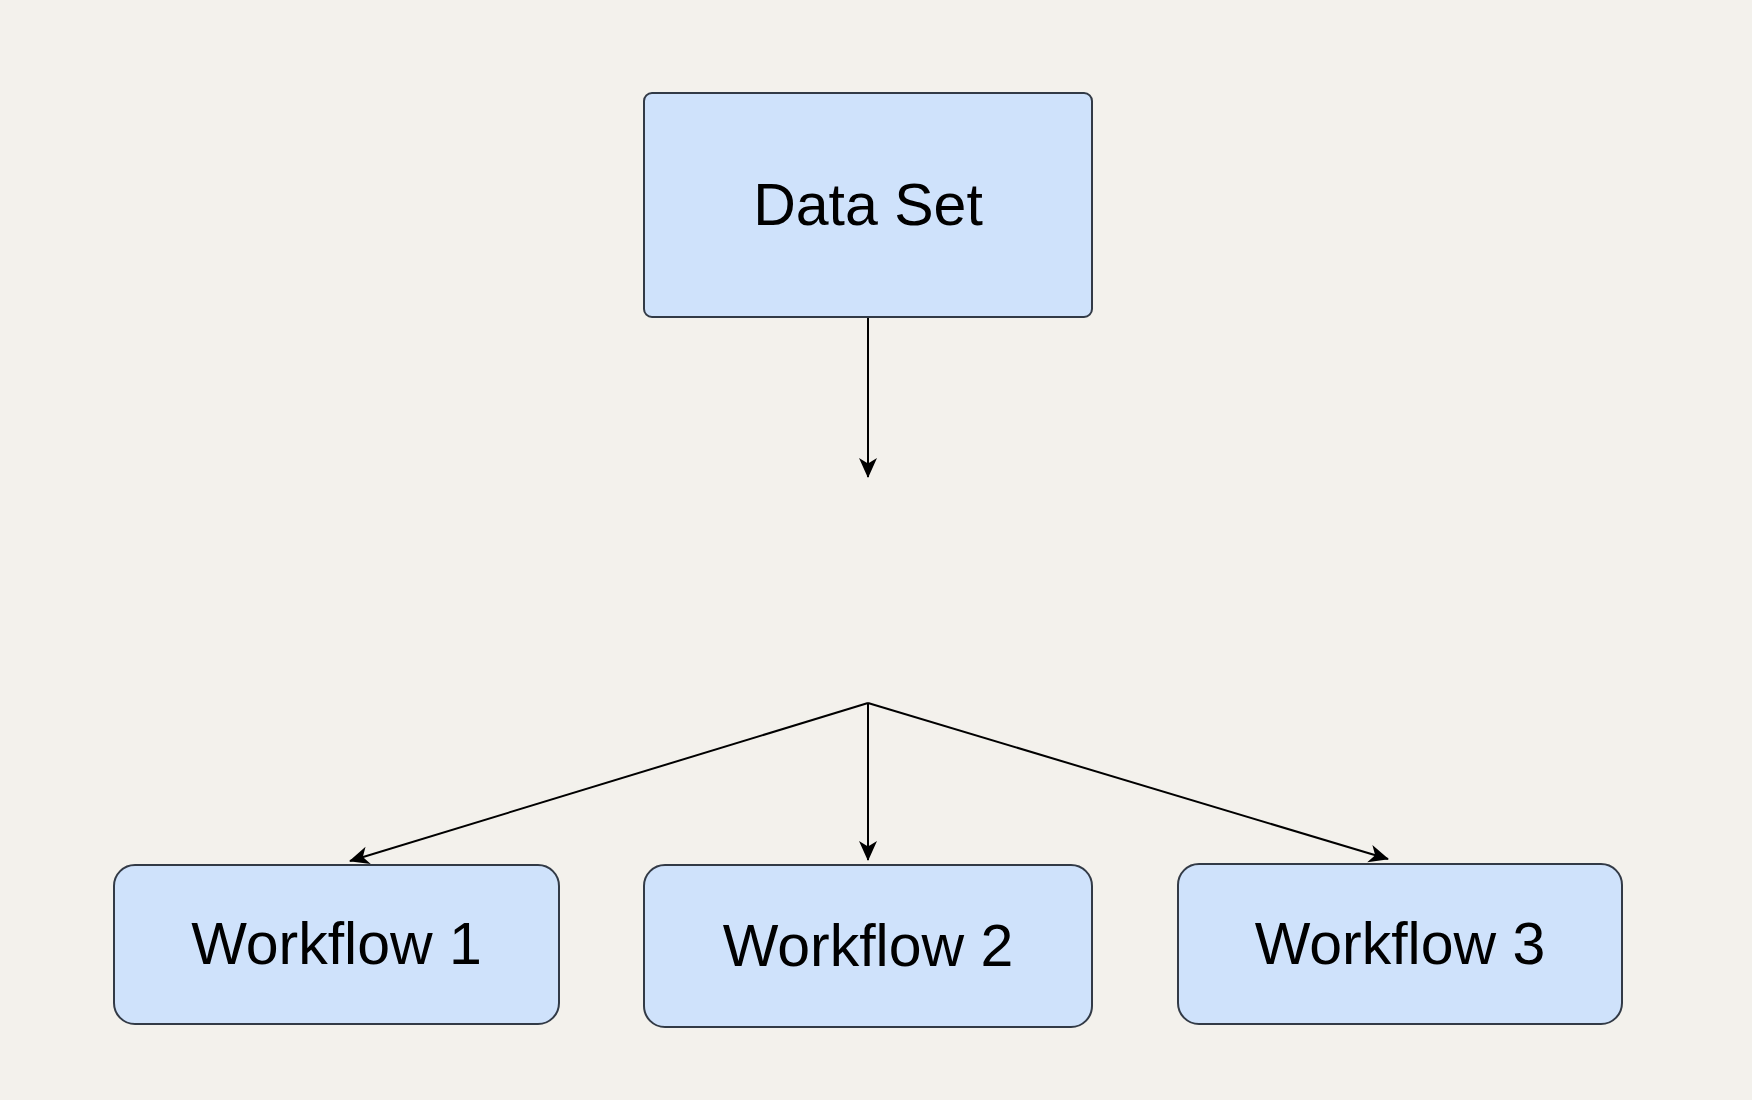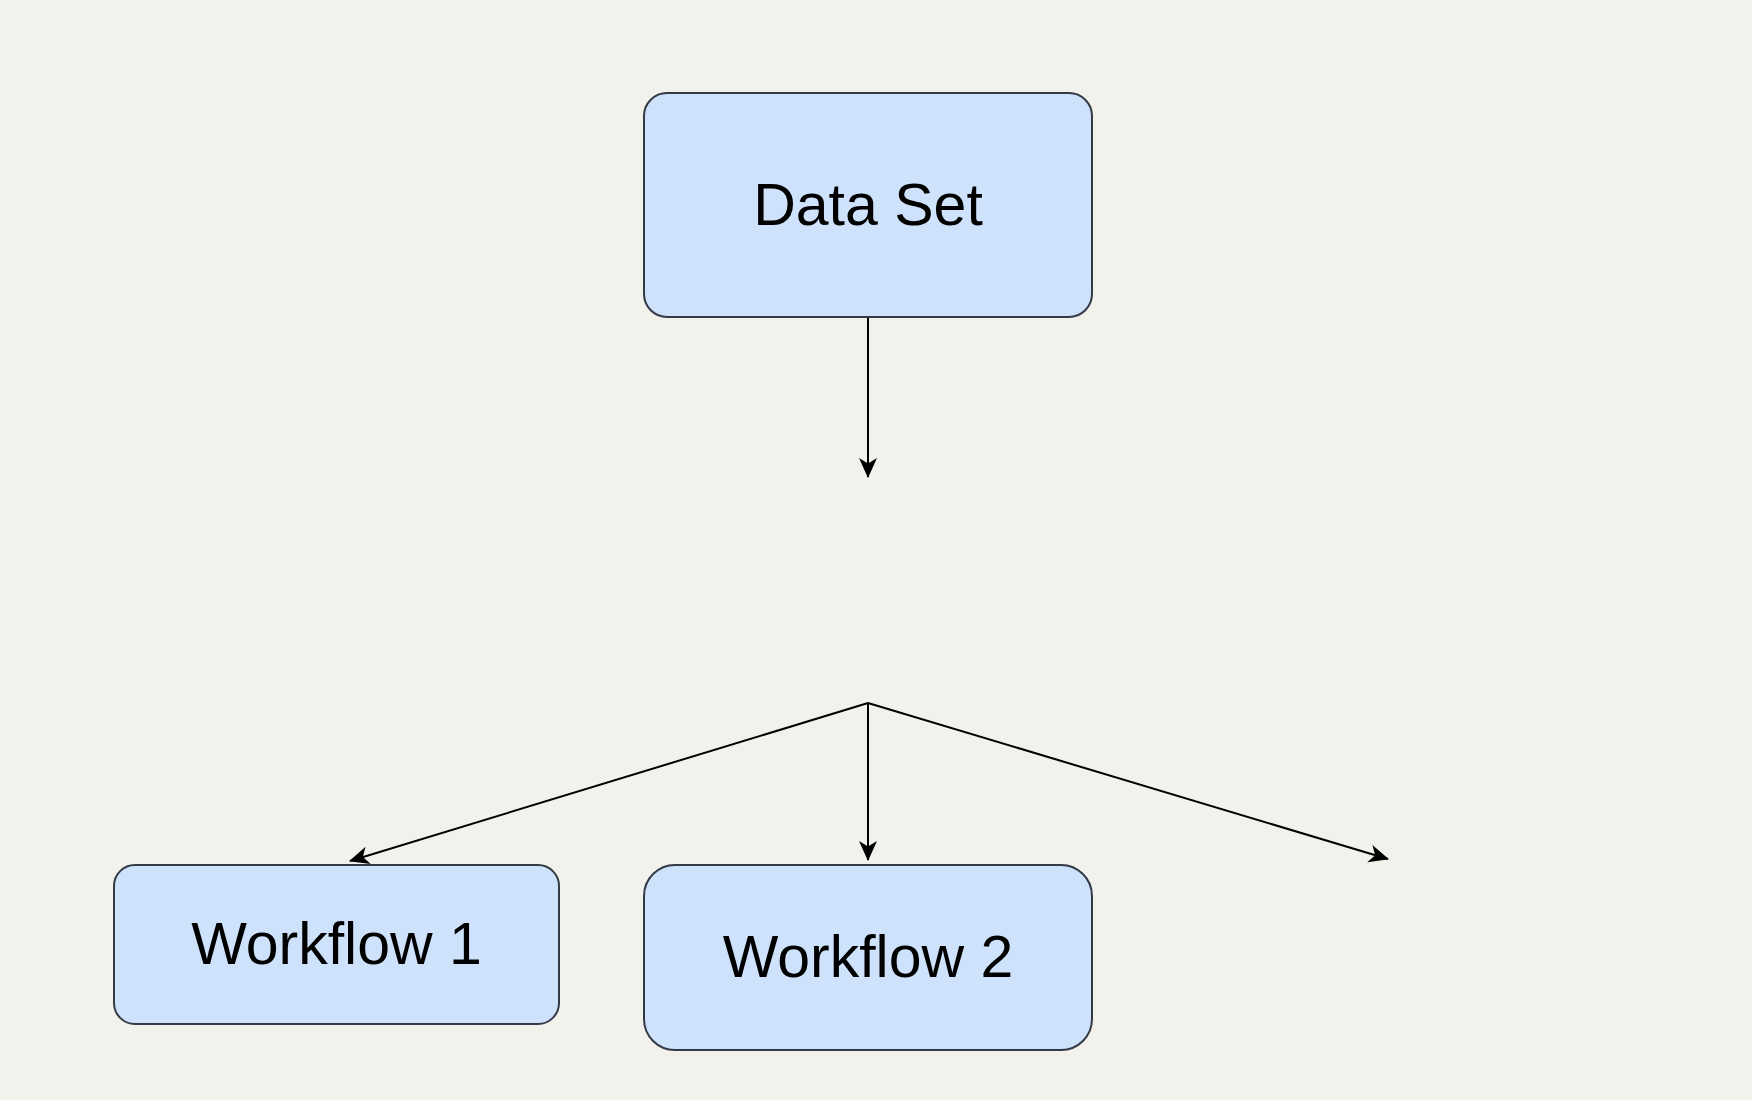--- a/index.html
+++ b/index.html
@@ -25,37 +25,37 @@
     top: 0;
     width: 1752px;
     height: 1100px;
     pointer-events: none;
   }
   .node {
     position: absolute;
     box-sizing: border-box;
     background: #cfe2fb;
     border: 2px solid #323a46;
-    border-radius: 24px;
+    border-radius: 9px;
     display: flex;
     align-items: center;
     justify-content: center;
     color: #000000;
     font-size: 59px;
     line-height: 1;
     white-space: nowrap;
     cursor: default;
   }
   .node-label {
     display: block;
   }
   #node-data-set   { left: 643px;  top: 92px;  width: 450px; height: 226px; }
   #node-copier     { left: 643px;  top: 480px; width: 450px; height: 223px; }
   #node-workflow-1 { left: 113px;  top: 864px; width: 447px; height: 161px; border-radius: 22px; }
-  #node-workflow-2 { left: 643px;  top: 864px; width: 450px; height: 187px; border-radius: 32px; }
+  #node-workflow-2 { left: 643px;  top: 864px; width: 450px; height: 164px; border-radius: 22px; }
   #node-workflow-3 { left: 1177px; top: 863px; width: 446px; height: 162px; border-radius: 22px; }
   .edge {
     stroke: #000000;
     stroke-width: 2;
     fill: none;
   }
 </style>
 </head>
 <body>
 
@@ -79,14 +79,17 @@
 
 
   <div class="node" id="node-workflow-1">
     <span class="node-label">Workflow 1</span>
   </div>
 
   <div class="node" id="node-workflow-2">
     <span class="node-label">Workflow 2</span>
   </div>
 
+  <div class="node" id="node-workflow-3">
+    <span class="node-label">Workflow 3</span>
+  </div>
 
 </div>
 
 </body></html>

